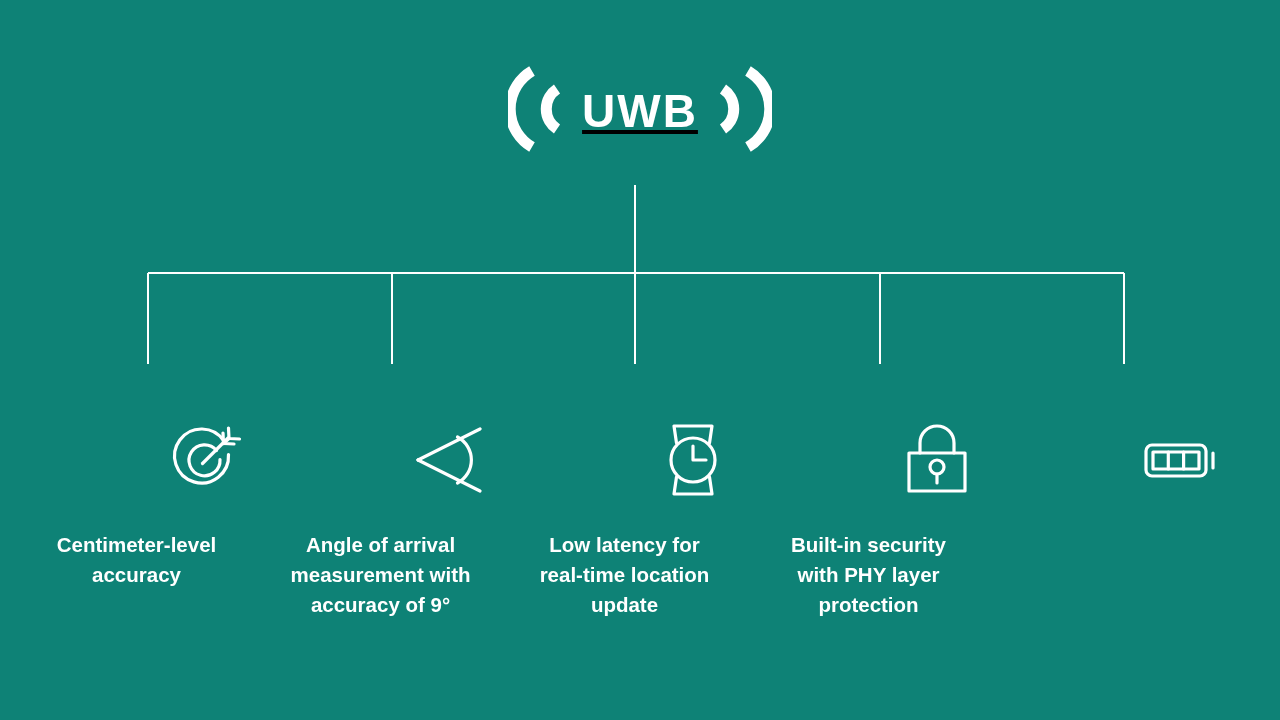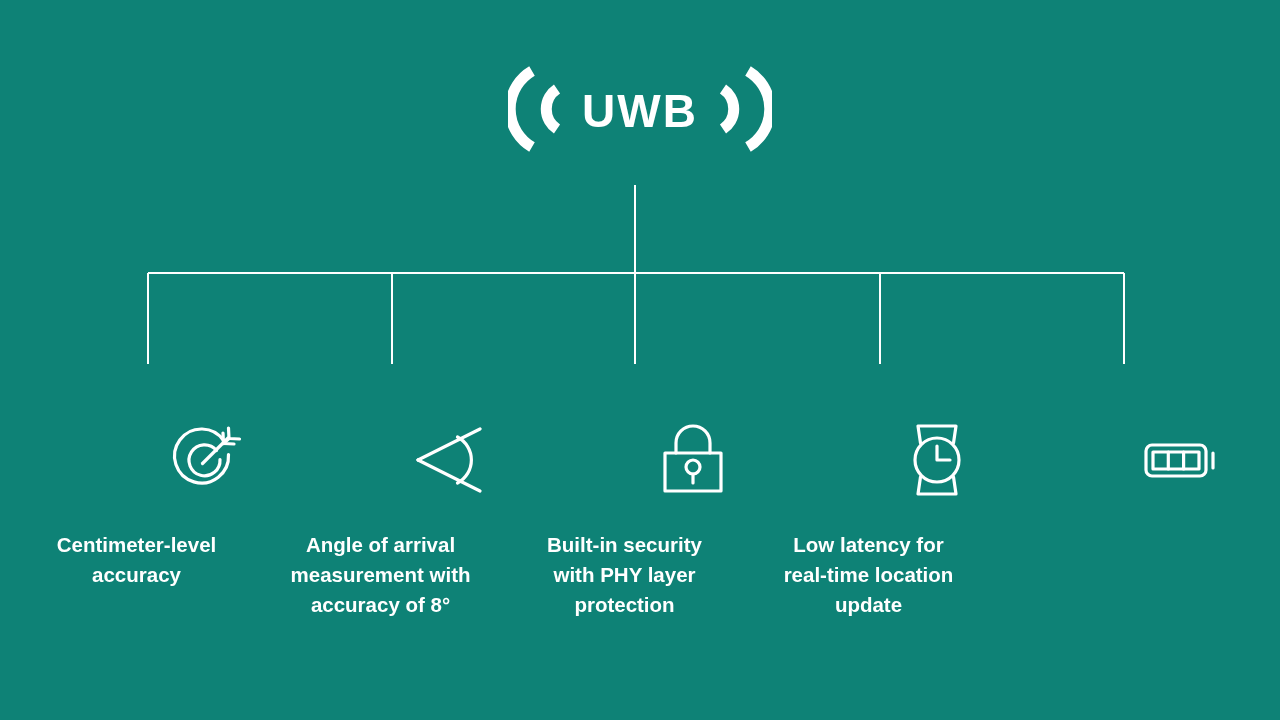--- a/index.html
+++ b/index.html
@@ -32,20 +32,21 @@
     display: flex;
     align-items: center;
     justify-content: center;
   }
   .uwb-wrap {
     display: flex;
     align-items: center;
     justify-content: center;
     gap: 14px;
     height: 110px;
+    text-decoration: underline;
   }
   .wave {
     display: block;
   }
   #uwb-title {
     color: #ffffff;
     font-size: 46px;
     font-weight: bold;
     letter-spacing: 2px;
     line-height: 1;
@@ -164,53 +165,53 @@
         <svg width="78" height="78" viewBox="0 0 78 78" fill="none" aria-hidden="true">
           <g stroke="#ffffff" stroke-width="3.2" fill="none" stroke-linecap="round" stroke-linejoin="round">
             <line x1="8" y1="39" x2="70" y2="8"></line>
             <line x1="8" y1="39" x2="70" y2="70"></line>
             <path d="M47.5 16 A 26 26 0 0 1 47.5 62"></path>
           </g>
         </svg>
       </div>
       <div class="feature-label">Angle of arrival
 measurement with
-accuracy of 8°</div>
+accuracy of 9°</div>
+    </div>
+
+    <div class="feature">
+      <div class="feature-icon">
+        <svg width="78" height="78" viewBox="0 0 78 78" fill="none" aria-hidden="true">
+          <g stroke="#ffffff" stroke-width="3.2" fill="none" stroke-linecap="round" stroke-linejoin="round">
+            <path d="M22.5 22 L20 5 L58 5 L55.5 22"></path>
+            <path d="M22.5 56 L20 73 L58 73 L55.5 56"></path>
+            <circle cx="39" cy="39" r="22"></circle>
+            <polyline points="39,25 39,39 52,39"></polyline>
+          </g>
+        </svg>
+      </div>
+      <div class="feature-label">Low latency for
+real-time location
+update</div>
     </div>
 
     <div class="feature">
       <div class="feature-icon">
         <svg width="78" height="78" viewBox="0 0 78 78" fill="none" aria-hidden="true">
           <g stroke="#ffffff" stroke-width="3.2" fill="none" stroke-linecap="round" stroke-linejoin="round">
             <path d="M22 32 L22 22 A 17 17 0 0 1 56 22 L56 32"></path>
             <rect x="11" y="32" width="56" height="38"></rect>
             <circle cx="39" cy="46" r="7"></circle>
             <line x1="39" y1="53" x2="39" y2="62"></line>
           </g>
         </svg>
       </div>
       <div class="feature-label">Built-in security
 with PHY layer
 protection</div>
-    </div>
-
-    <div class="feature">
-      <div class="feature-icon">
-        <svg width="78" height="78" viewBox="0 0 78 78" fill="none" aria-hidden="true">
-          <g stroke="#ffffff" stroke-width="3.2" fill="none" stroke-linecap="round" stroke-linejoin="round">
-            <path d="M22.5 22 L20 5 L58 5 L55.5 22"></path>
-            <path d="M22.5 56 L20 73 L58 73 L55.5 56"></path>
-            <circle cx="39" cy="39" r="22"></circle>
-            <polyline points="39,25 39,39 52,39"></polyline>
-          </g>
-        </svg>
-      </div>
-      <div class="feature-label">Low latency for
-real-time location
-update</div>
     </div>
 
     <div class="feature">
       <div class="feature-icon">
         <svg width="78" height="78" viewBox="0 0 78 78" fill="none" aria-hidden="true">
           <g stroke="#ffffff" stroke-width="3.2" fill="none" stroke-linecap="round" stroke-linejoin="round">
             <rect x="4" y="24" width="60" height="31" rx="6" ry="6"></rect>
             <rect x="11" y="31" width="46" height="17"></rect>
             <line x1="26.3" y1="31" x2="26.3" y2="48"></line>
             <line x1="41.6" y1="31" x2="41.6" y2="48"></line>

